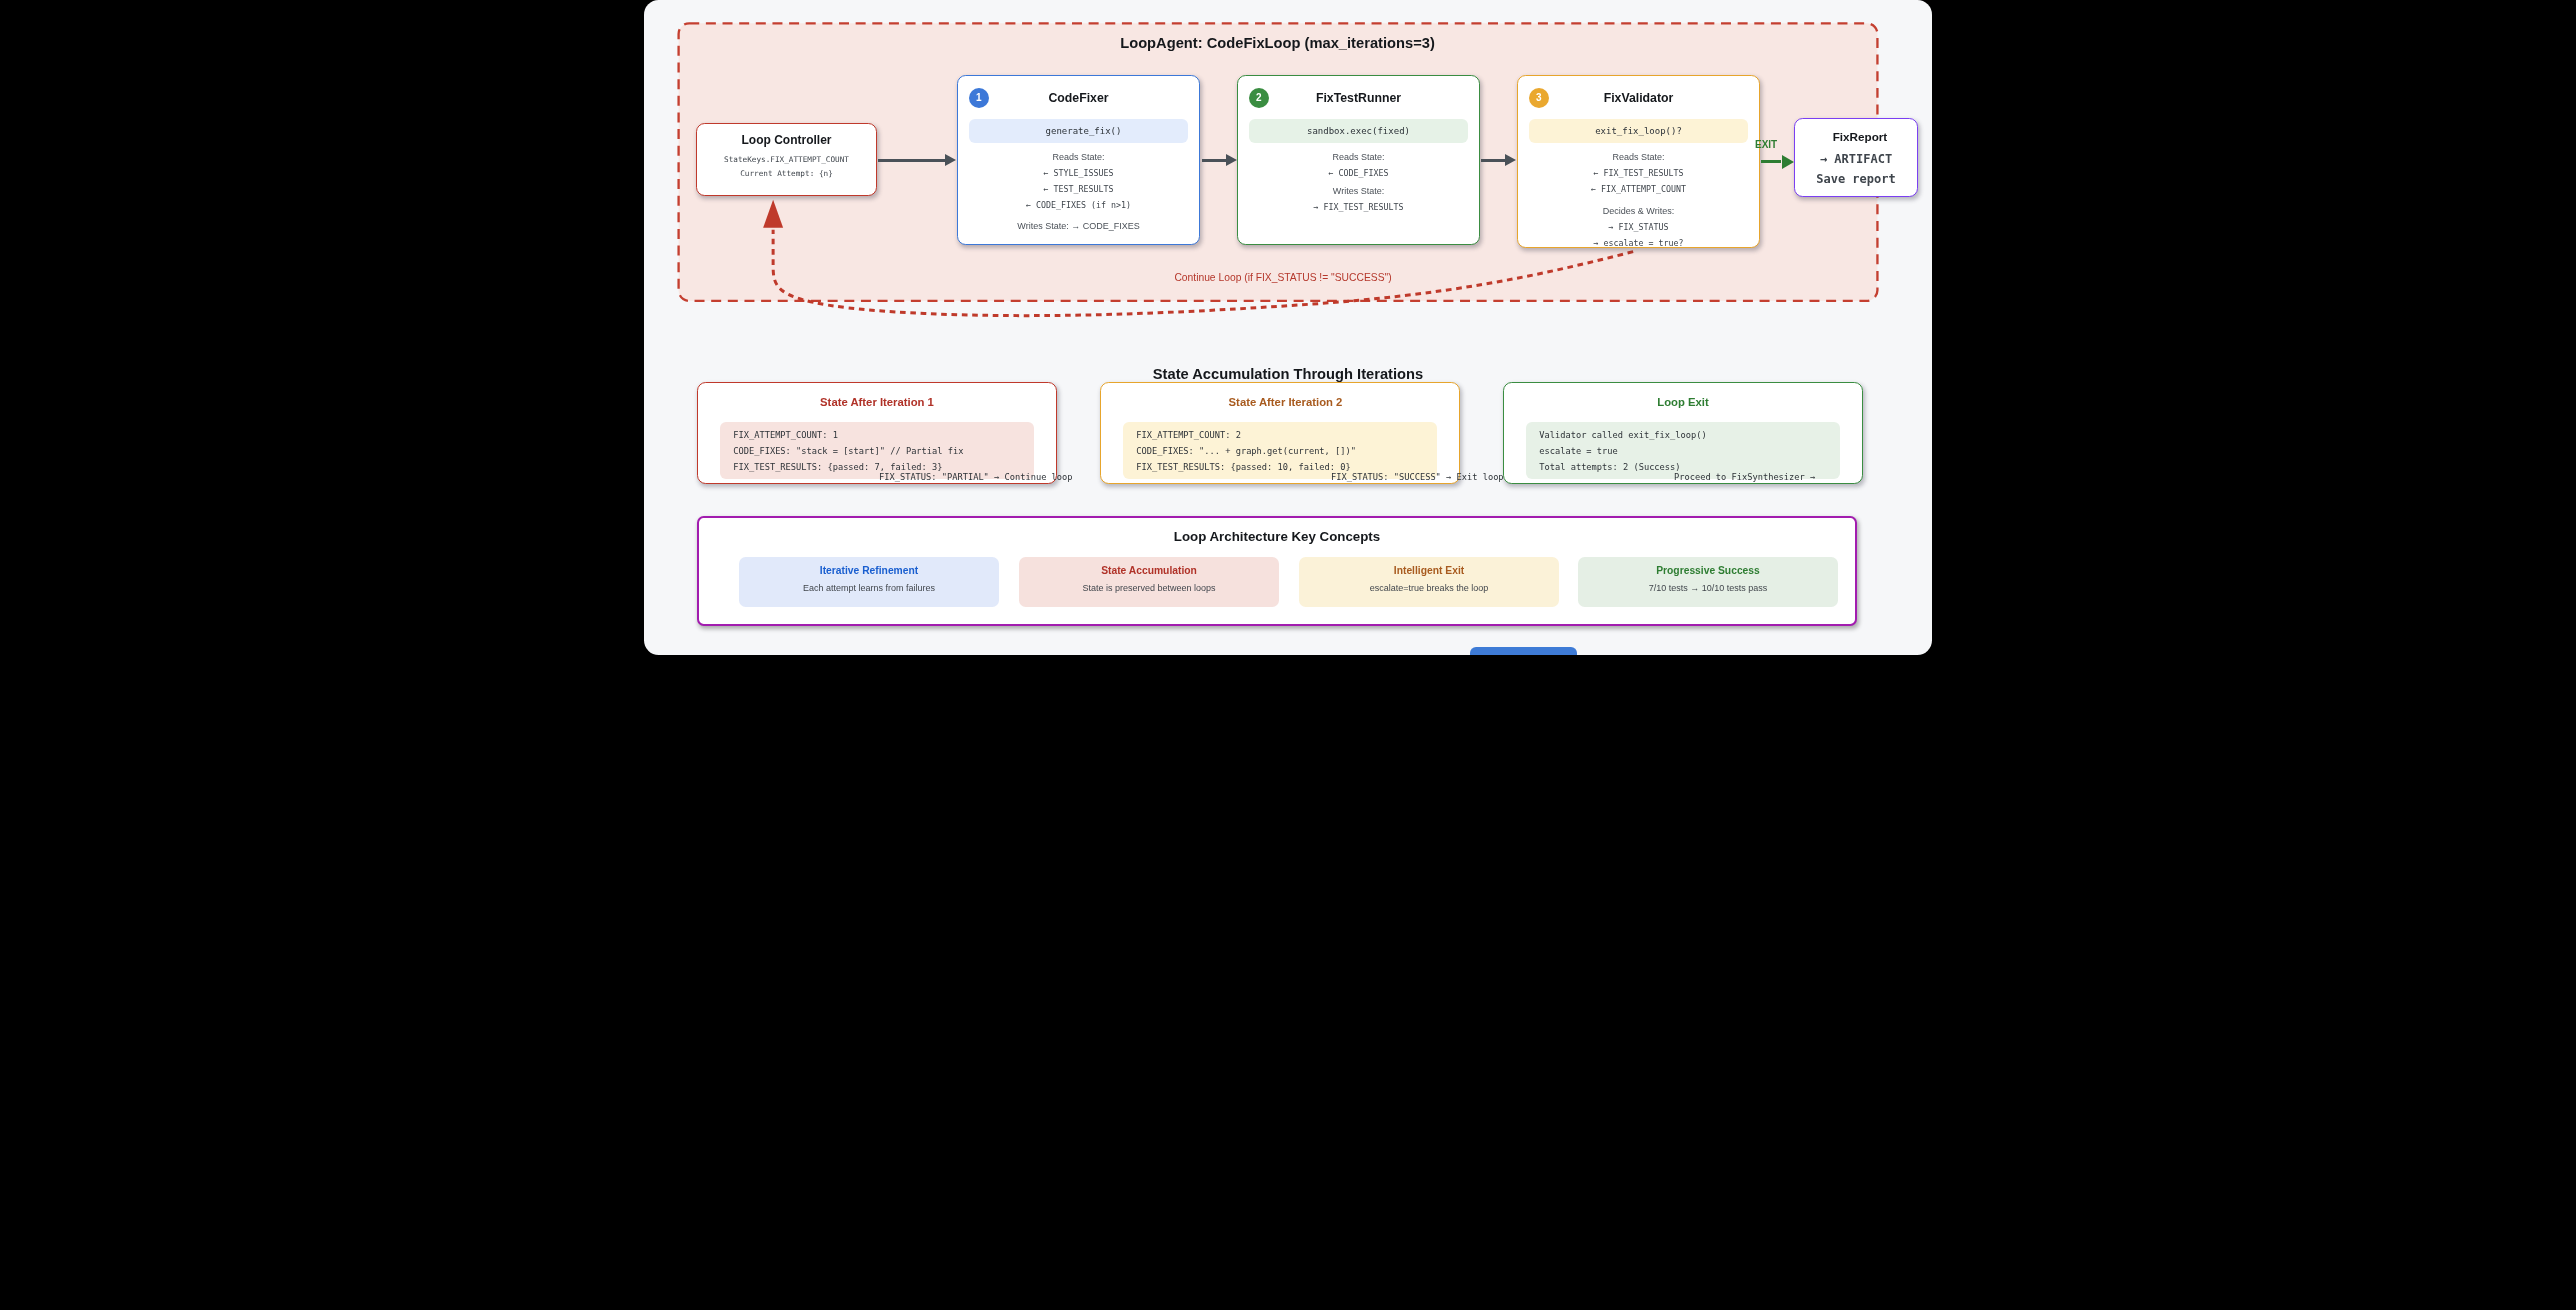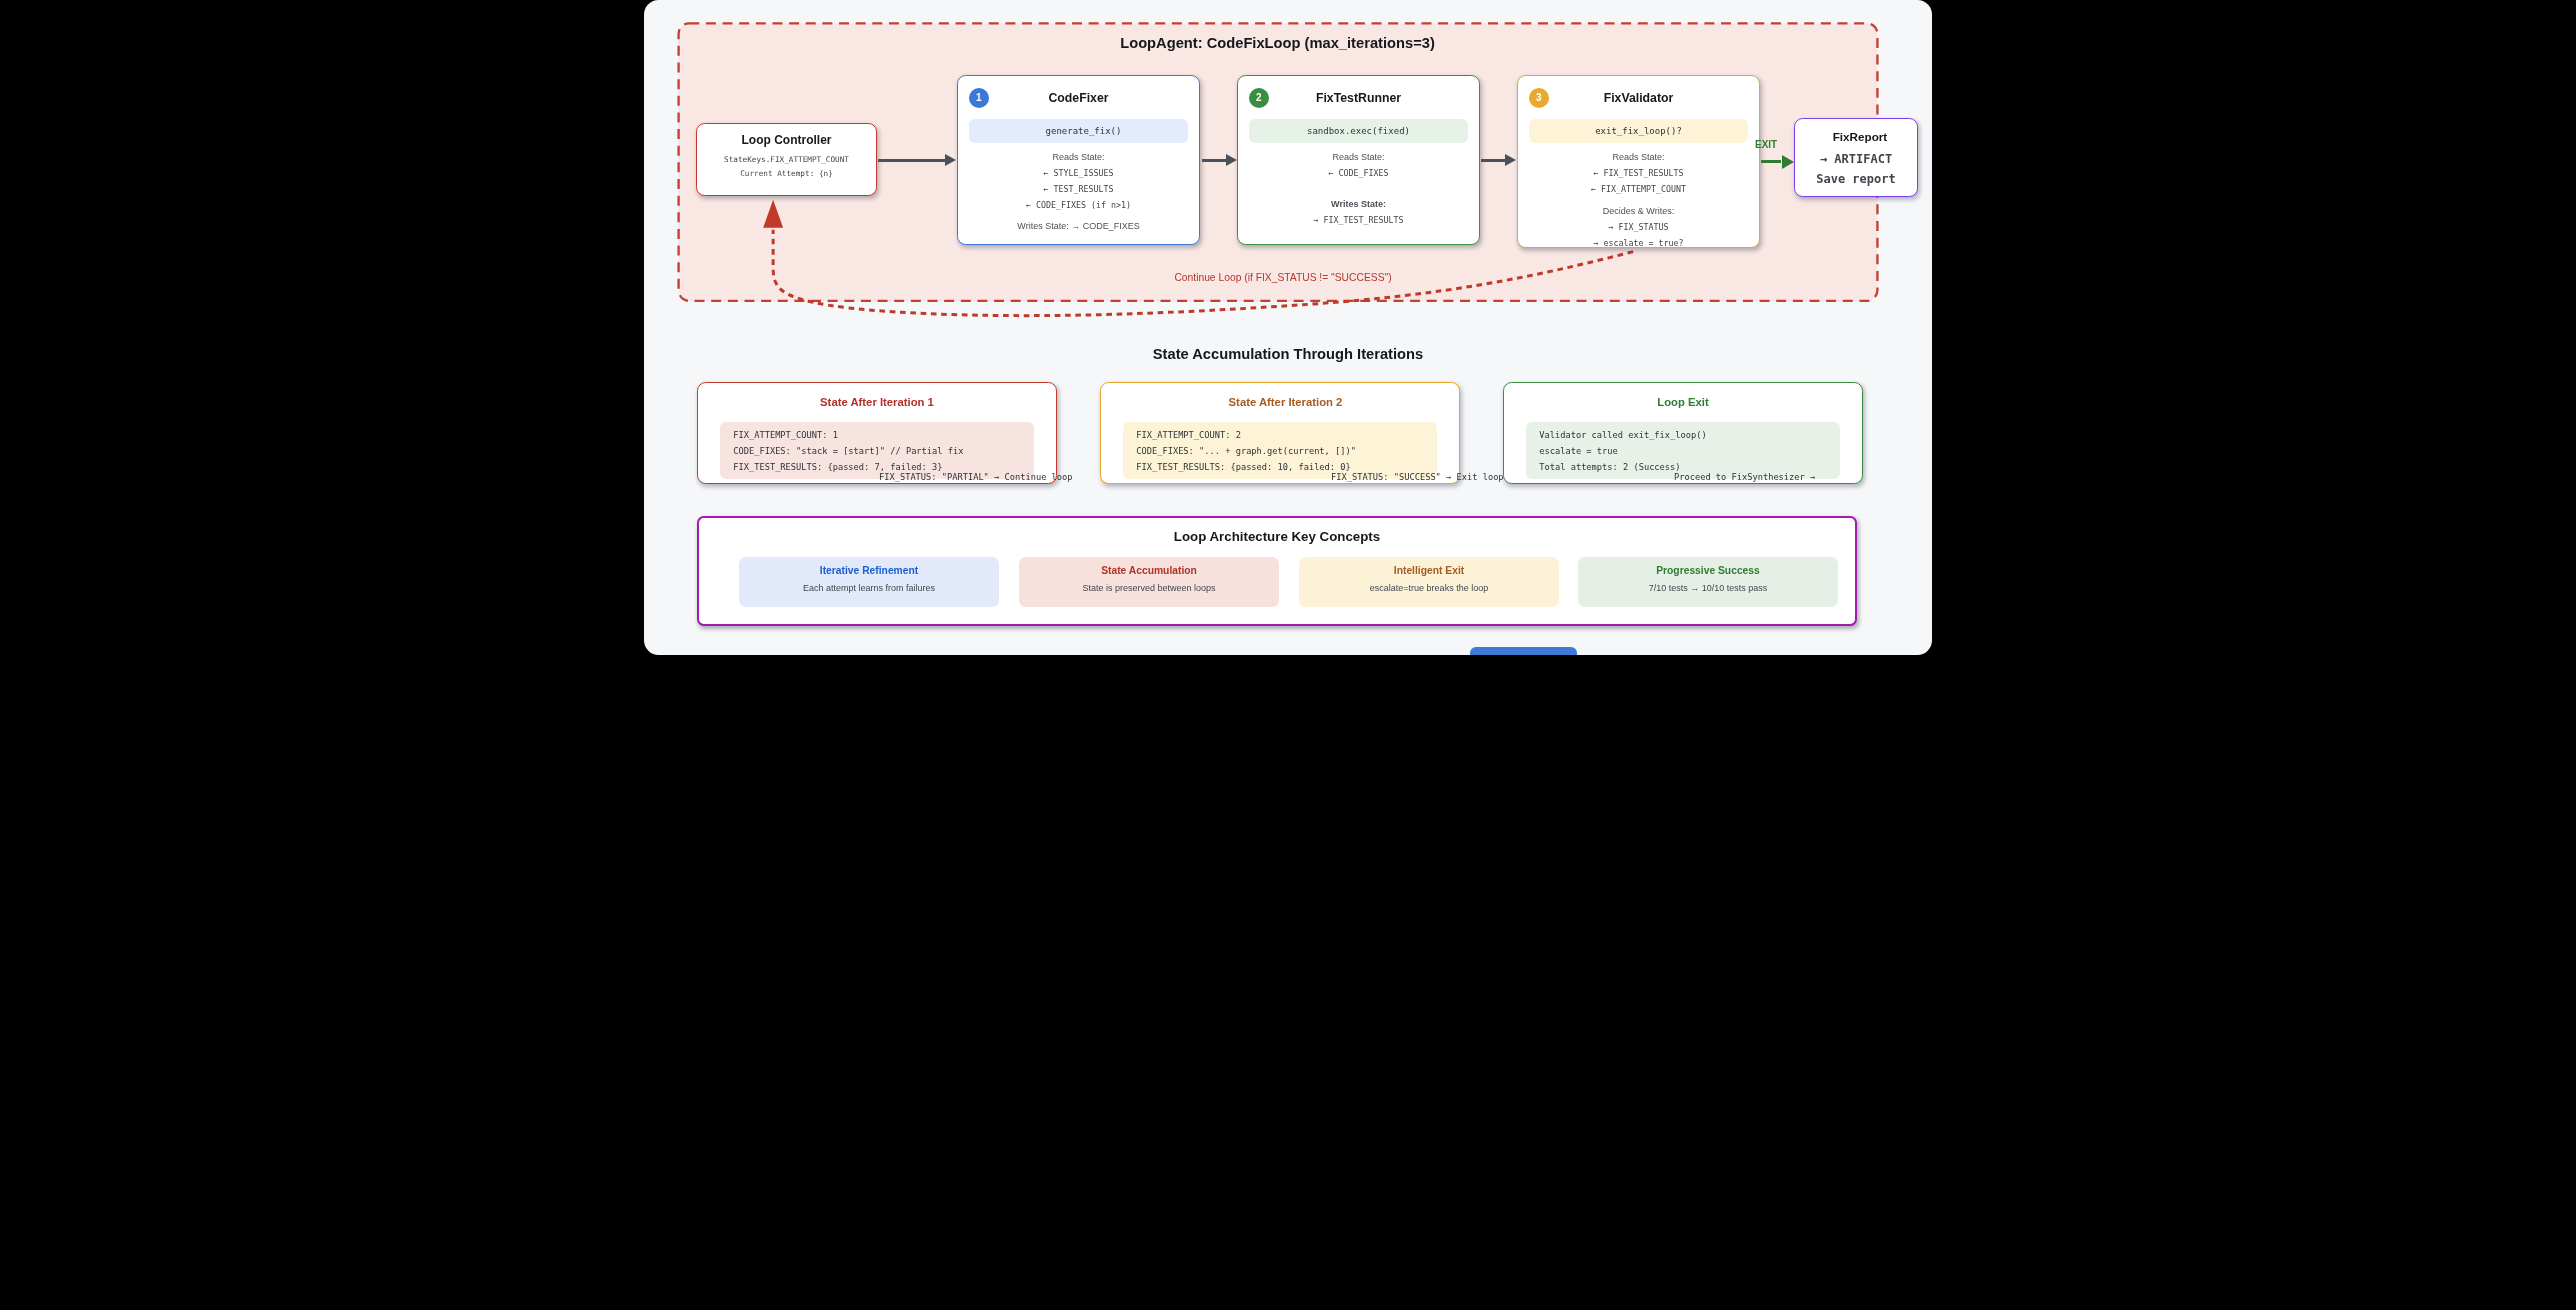--- a/index.html
+++ b/index.html
@@ -34,21 +34,21 @@
   .num { position:absolute; left:10.7px; top:1.3px; width:20px; height:20px; border-radius:50%;
          color:#fff; font-weight:bold; font-size:10px; line-height:20px; text-align:center; }
   .num.n1 { background:#3c78d8; } .num.n2 { background:#3a8d41; } .num.n3 { background:#eaa82f; }
   .agent-title { font-size:12.3px; font-weight:bold; line-height:22.6px; color:#15181c; }
   .pill { margin:9.3px 10.7px 0; height:24px; line-height:24px; border-radius:6px;
           font-size:9px; color:#2c3238; }
   .pill.blue   { background:#e3ecfc;padding-left:10px; }
   .pill.green  { background:#e6f2e7; }
   .pill.yellow { background:#fdf3d6; }
   .slabel { margin-top:9.3px; font-size:9px; color:#4b5158; }
-  .slabel.gap-lg { margin-top:21px;font-weight:bold; }
+  .slabel.gap-lg { margin-top:8px; }
   .slabel.gap-md { margin-top:12px; }
   .sline  { margin-top:6px; font-size:8.3px; color:#3f454c; }
   .wline-inline { margin-top:10.7px; font-size:9px; color:#4b5158; }
 
   
   .report { left:1150px; top:118px; width:124px; height:79px; border:1.7px solid #7b3ff2; }
   .report-title { margin-top:10.7px; font-size:11.7px; font-weight:bold; color:#15181c;padding-left:8px; }
   .report-line  { margin-top:9.3px; font-size:12px; color:#3f454c;font-weight:bold; }
   .report-line + .report-line { margin-top:6px; }
 
@@ -58,21 +58,21 @@
     border-left:11.3px solid #4a5158; border-top:6px solid transparent; border-bottom:6px solid transparent; }
   .harrow.green { background:#2e7d32; height:3.3px; }
   .harrow.green::after { right:-12.7px; top:-5.3px; border-left:12.7px solid #2e7d32;
     border-top:7px solid transparent; border-bottom:7px solid transparent; }
   .exit-label { left:1111px; top:139px; width:40px; font-size:10px; font-weight:bold;
                 color:#2e7d32; z-index:3; }
 
   .continue-label { left:466px; top:272px; width:346px; text-align:center;
                     font-size:10.3px; color:#b5382c; }
 
-  .section-heading { left:0; top:346px; width:1288px; text-align:center;
+  .section-heading { left:0; top:366px; width:1288px; text-align:center;
                      font-size:14.7px; font-weight:bold; color:#15181c; }
 
   
   .sbox { top:382px; width:360px; height:102px; }
   .sbox.s1 { left:53px;   border:1.7px solid #c0392b; }
   .sbox.s2 { left:456px;  width:360px; border:1.7px solid #e7a52c; }
   .sbox.s3 { left:859px; width:360px; border:1.7px solid #3a8d41; }
   .sbox-title { margin-top:12.7px; font-size:11.3px; font-weight:bold; }
   .s1 .sbox-title { color:#b03228; }
   .s2 .sbox-title { color:#a85b1f;padding-left:11px; }

